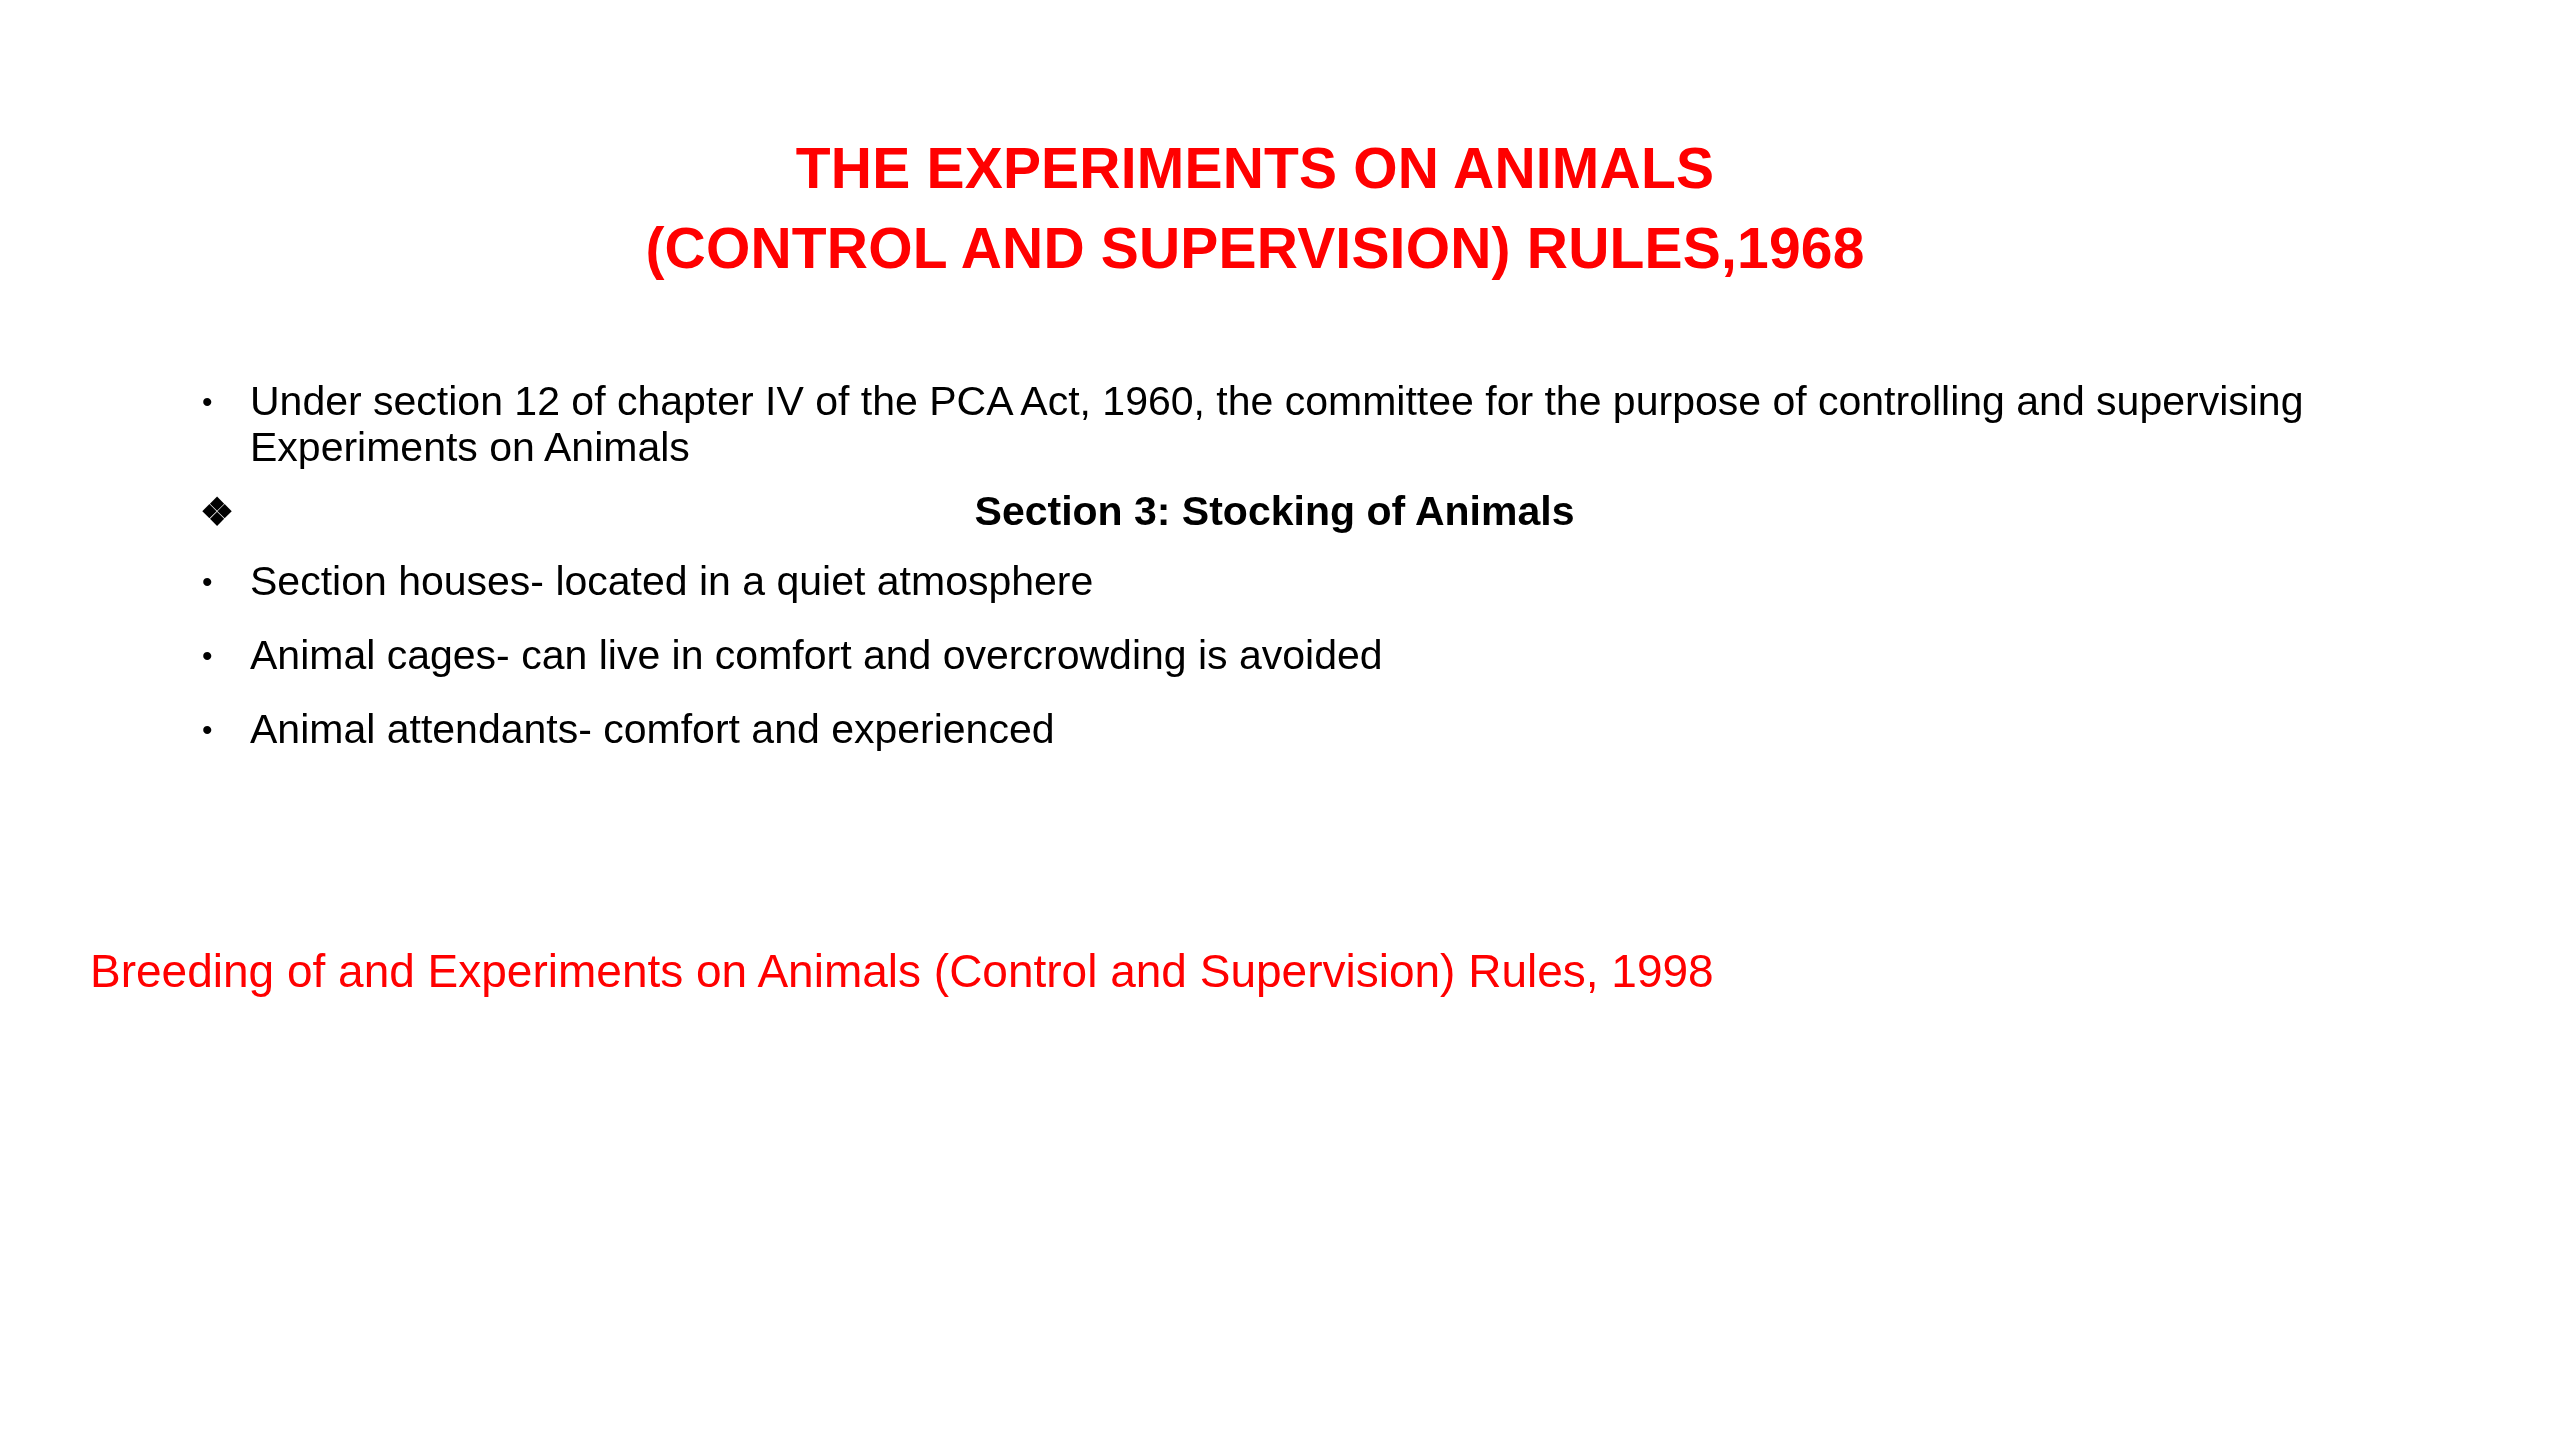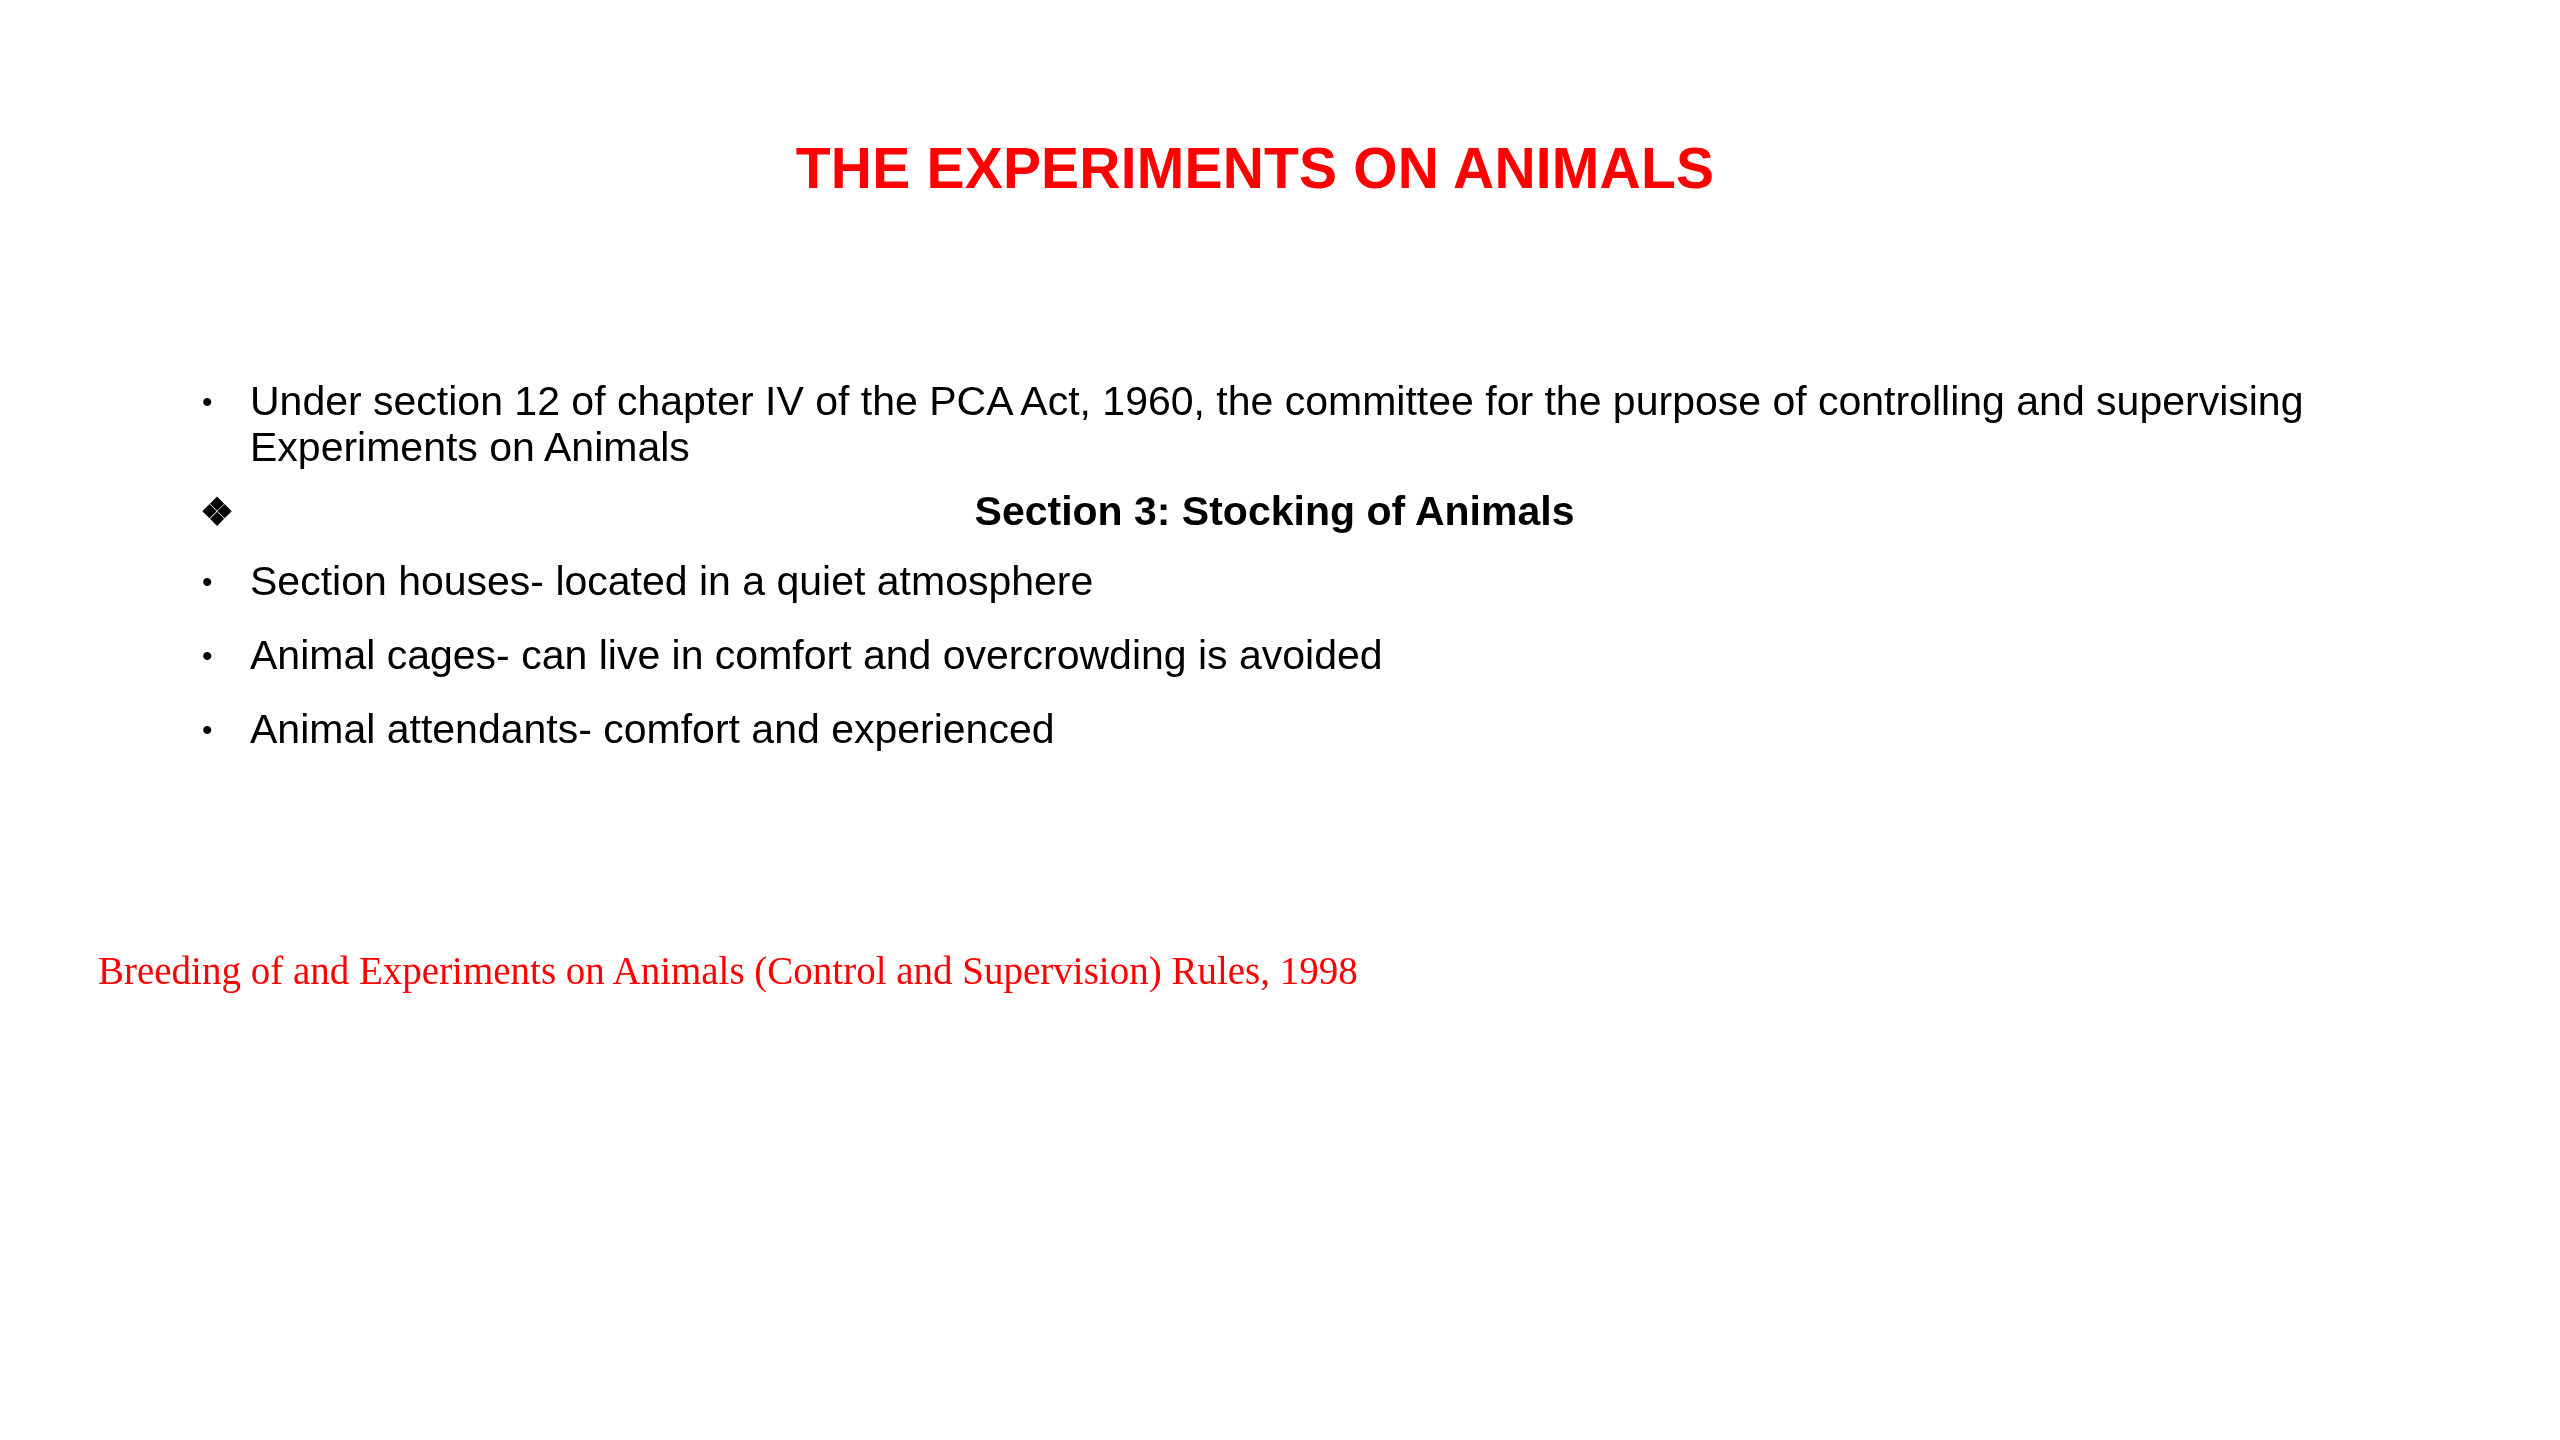--- a/index.html
+++ b/index.html
@@ -96,36 +96,36 @@
 
   
   .bullet-row.section-row {
     margin-bottom: 22px;
     margin-left: 4px;
   }
 
   
   .footer-line {
     position: absolute;
-    left: 98px;
+    left: 90px;
     top: 943px;
     color: #FF0000;
-    font-size: 39px;
+    font-size: 46px;
     line-height: 56px;
     white-space: nowrap;
-    font-family: Liberation Serif, serif;
   }
 </style>
 </head>
 <body>
 
 <div class="slide">
 
   <div class="slide-title">
     <span class="title-line">THE EXPERIMENTS ON ANIMALS</span>
+    <span class="title-line">(CONTROL AND SUPERVISION) RULES,1968</span>
   </div>
 
   <div class="body-block">
 
     <div class="bullet-row dot-row first">
       <span class="bullet-marker dot">•</span>
       <span class="bullet-text">Under section 12 of chapter IV of the PCA Act, 1960, the committee for the purpose of controlling and supervising Experiments on Animals</span>
     </div>
 
     <div class="bullet-row section-row">

